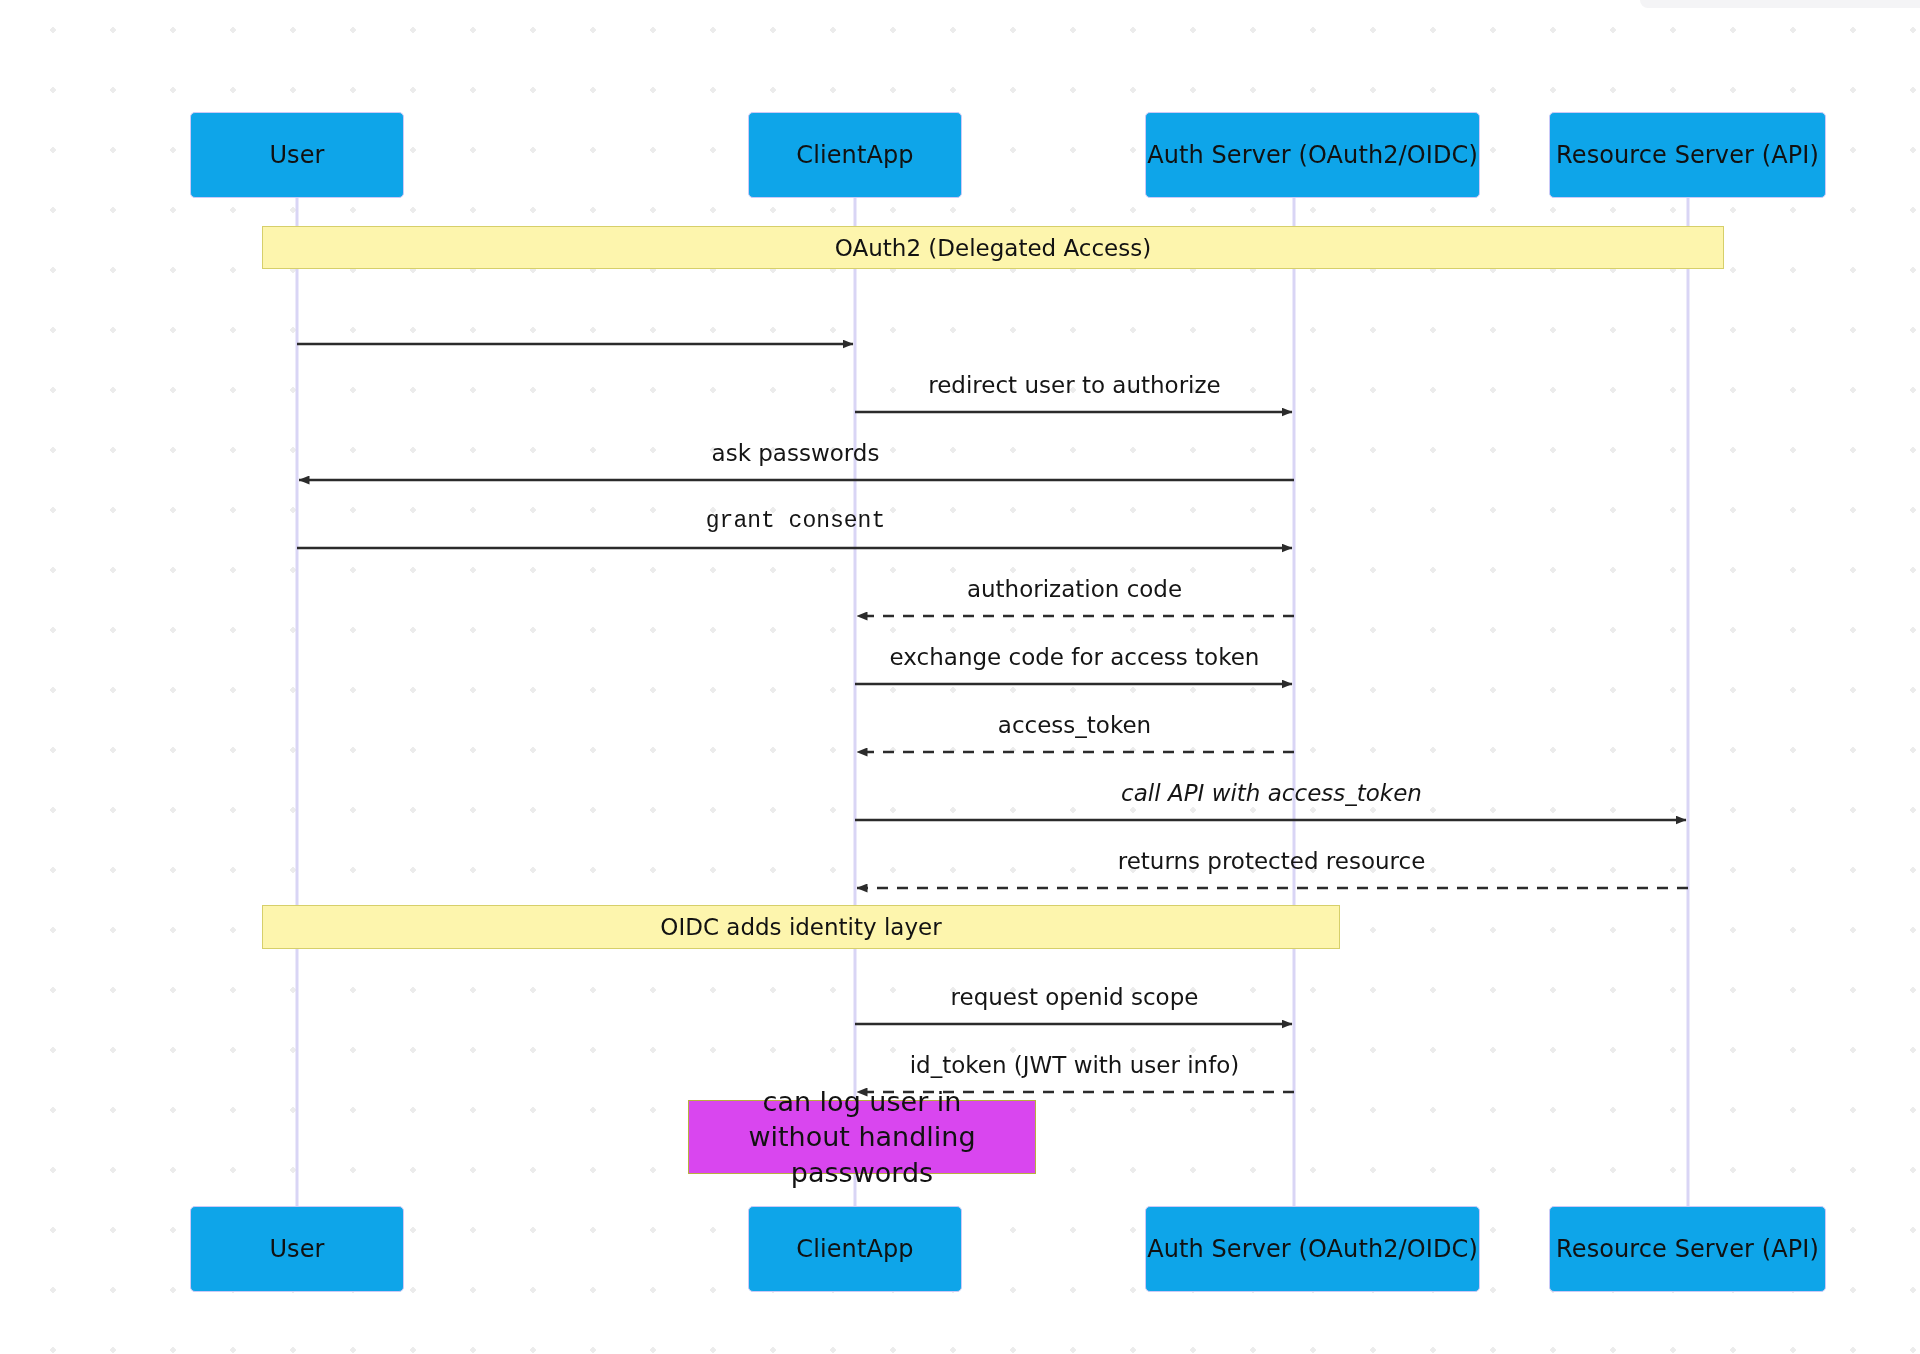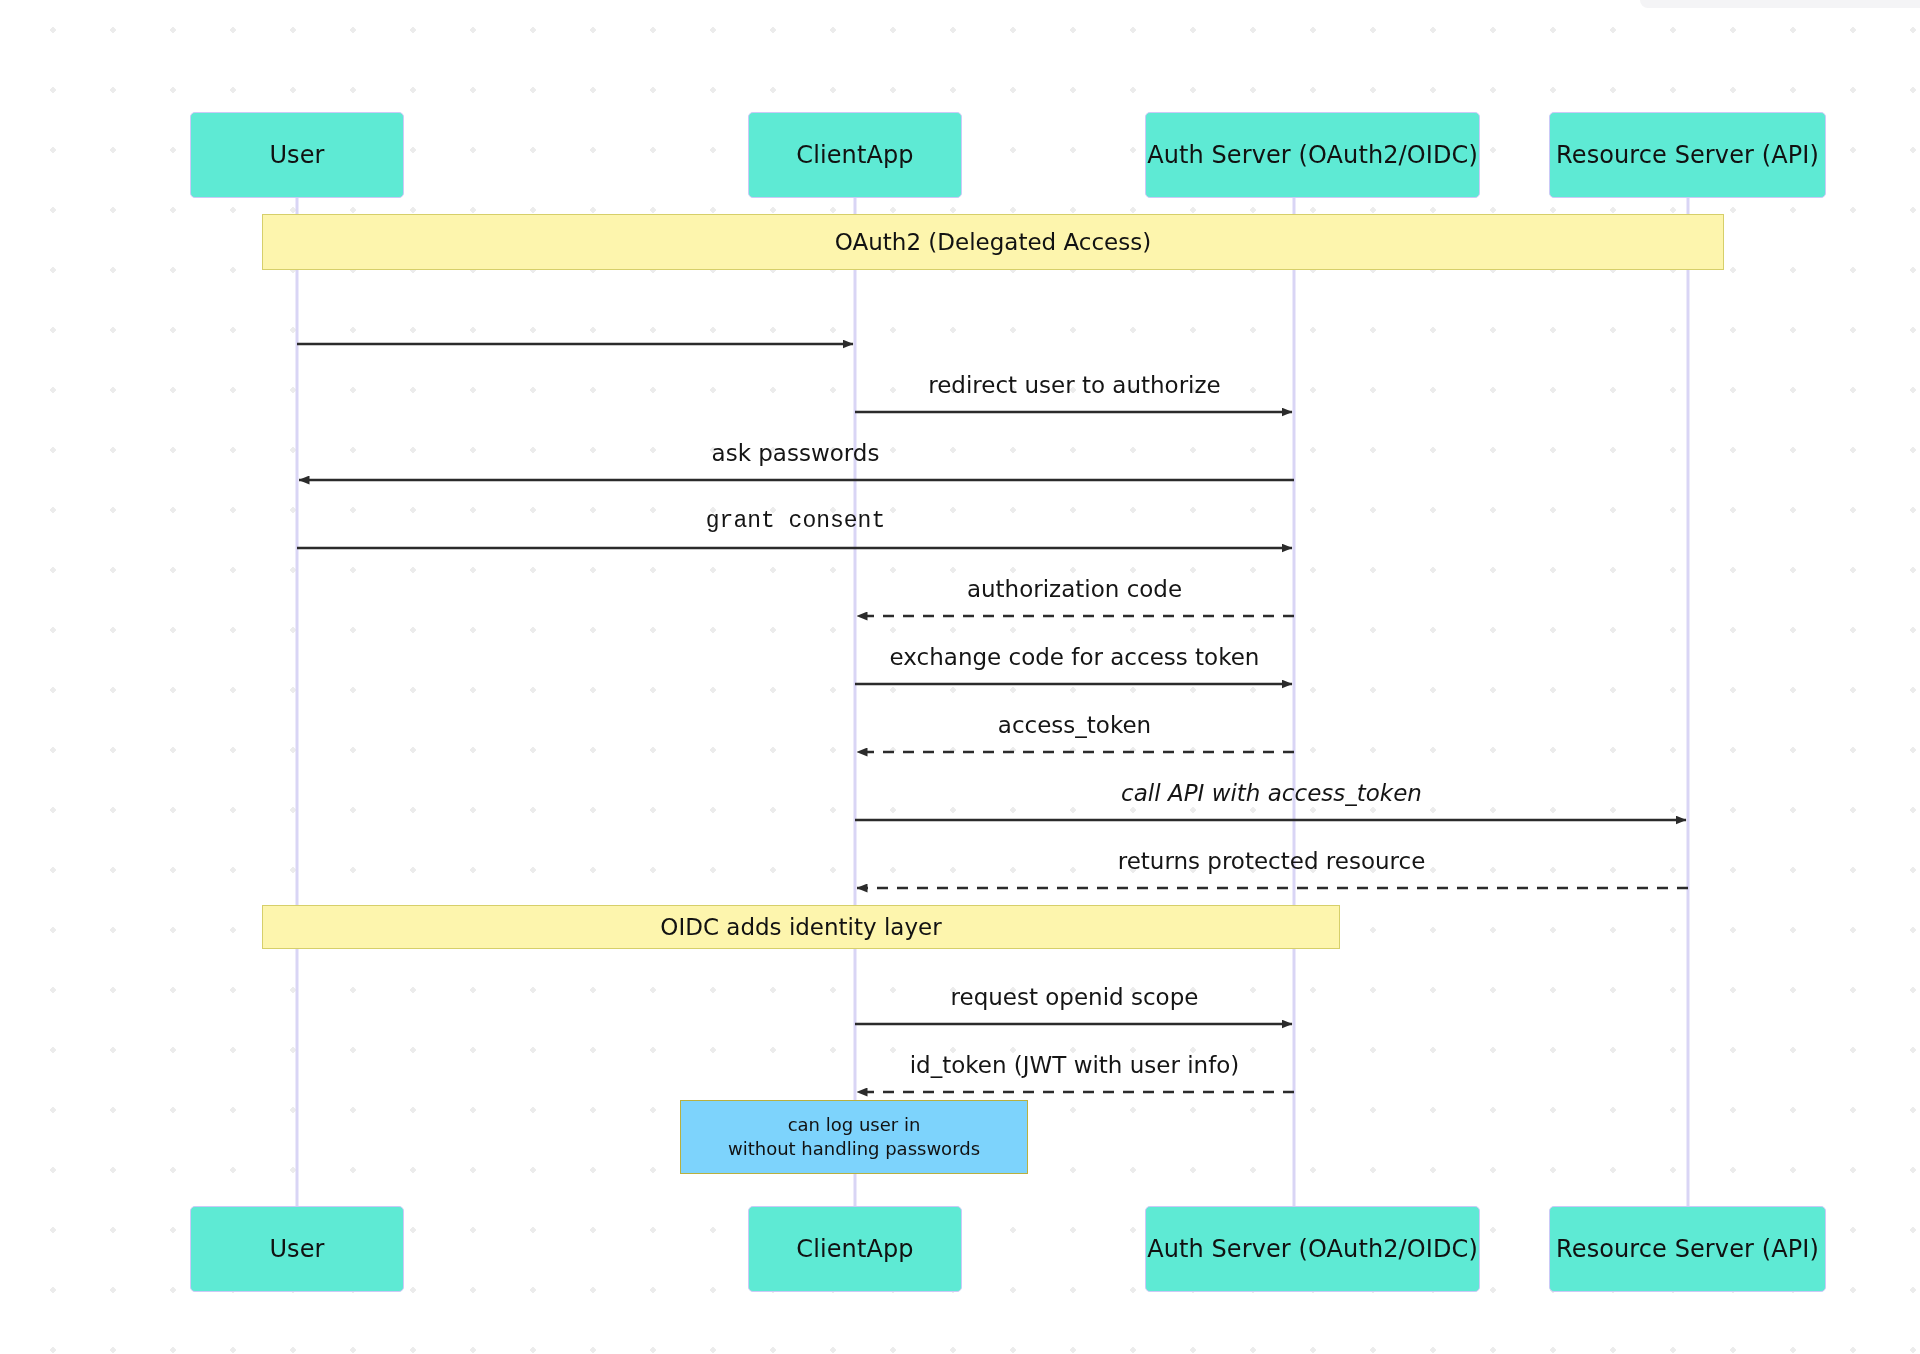--- a/index.html
+++ b/index.html
@@ -21,21 +21,21 @@
     position:absolute;top:0;right:0;width:280px;height:8px;
     background:#f4f4f6;border-bottom-left-radius:10px;
   }
   .layer{position:absolute;left:0;top:0;width:1920px;height:1354px;}
   svg.layer{pointer-events:none;}
 
   
   .actor{
     position:absolute;
     box-sizing:border-box;
-    background:#5eead4;
+    background:#0ea5e9;
     border:1.6px solid #cbc9f7;
     border-radius:5px;
     display:flex;align-items:center;justify-content:center;
     color:#111111;
     font-size:24px;
     letter-spacing:.1px;
   }
   
   .block{
     position:absolute;
@@ -43,28 +43,29 @@
     background:#fdf5ad;
     border:1.4px solid #d6cf6a;
     display:flex;align-items:center;justify-content:center;
     color:#121212;
     font-size:23px;
   }
   
   .note{
     position:absolute;
     box-sizing:border-box;
-    background:#7dd3fc;
+    background:#d946ef;
     border:1.6px solid #b9b03e;
     display:flex;align-items:center;justify-content:center;
     text-align:center;
     color:#121212;
-    font-size:18px;
+    font-size:27px;
     line-height:1.32;
     white-space:pre-line;
+    margin-left:8px;
   }
   .msg-label{
     position:absolute;
     color:#151515;
     font-size:23px;
     white-space:nowrap;
     transform:translateX(-50%);
   }
 </style>
 </head>
@@ -119,21 +120,21 @@
     </div>
     <div class="actor" style="left: 1145px; top: 1206px; width: 335px; height: 86px;">
       <span>Auth Server (OAuth2/OIDC)</span>
     </div>
     <div class="actor" style="left: 1549px; top: 112px; width: 277px; height: 86px;">
       <span>Resource Server (API)</span>
     </div>
     <div class="actor" style="left: 1549px; top: 1206px; width: 277px; height: 86px;">
       <span>Resource Server (API)</span>
     </div>
-    <div class="block" style="left: 262px; top: 214px; width: 1462px; height: 56px;">
+    <div class="block" style="left: 262px; top: 226px; width: 1462px; height: 43px;">
       <span>OAuth2 (Delegated Access)</span>
     </div>
     <div class="block" style="left: 262px; top: 905px; width: 1078px; height: 44px;">
       <span>OIDC adds identity layer</span>
     </div>
     <div class="msg-label" style="left: 1074.5px; top: 372px;">redirect user to authorize</div>
     <div class="msg-label" style="left: 795.5px; top: 440px;">ask passwords</div>
     <div class="msg-label" style="left: 795.5px; top: 508px; font-family: Liberation Mono, monospace;">grant consent</div>
     <div class="msg-label" style="left: 1074.5px; top: 576px;">authorization code</div>
     <div class="msg-label" style="left: 1074.5px; top: 644px;">exchange code for access token</div>

